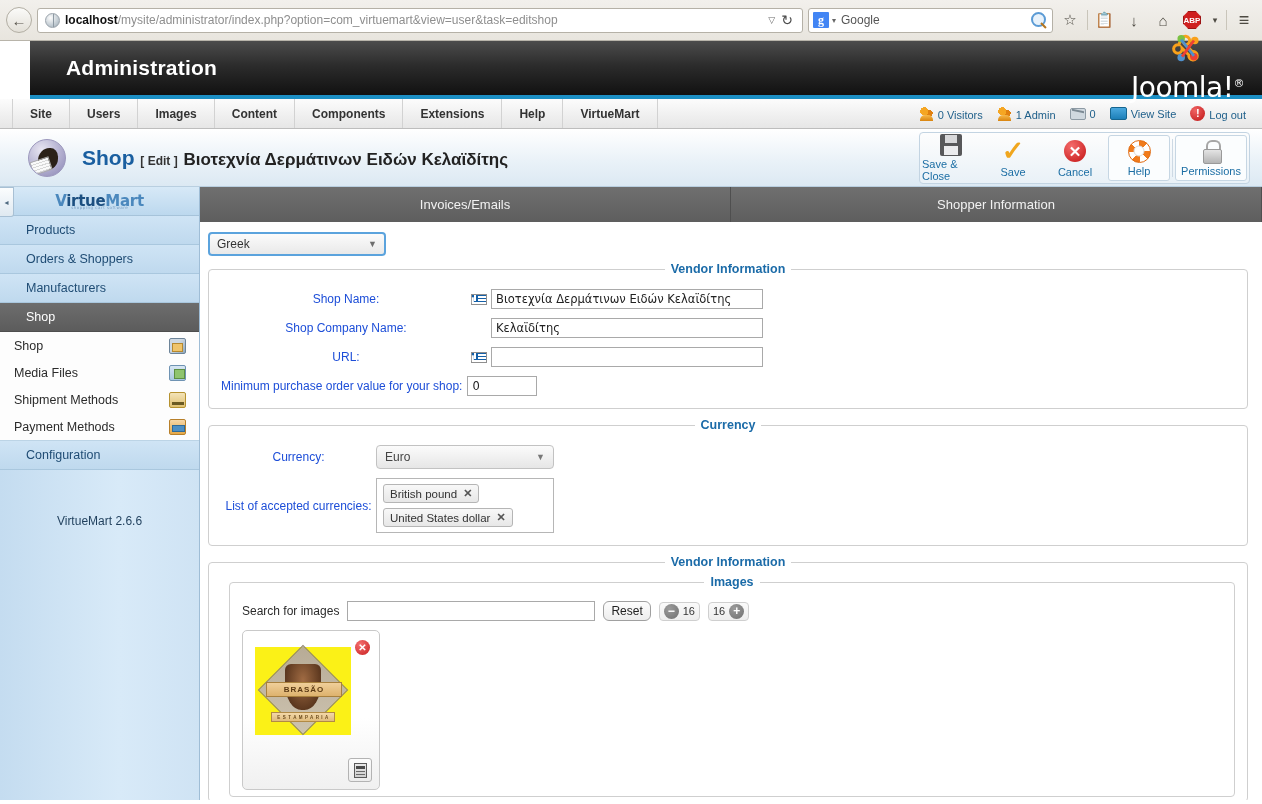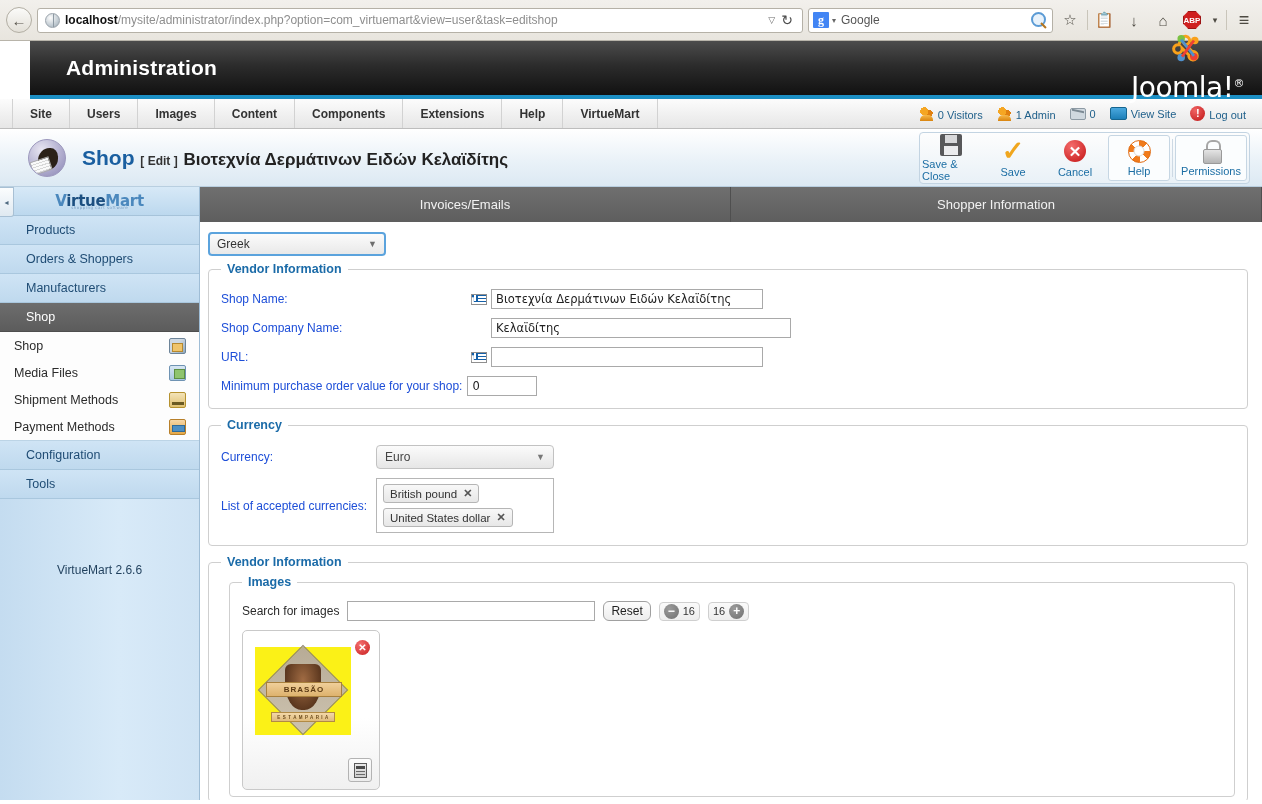--- a/index.html
+++ b/index.html
@@ -380,21 +380,21 @@
   }
   .ico-pay {
     background: linear-gradient(to bottom, #f6d7a8, #e6a846);
     border: 1px solid #b8802a; border-radius: 2px; position: relative;
   }
   .ico-pay:after {
     content: ""; position: absolute; left: 2px; top: 5px;
     width: 11px; height: 5px; background: #4d8fc4; border: 1px solid #2f6a98;
   }
   .vm-version {
-    margin-top: 64px; text-align: center;
+    margin-top: 44px; text-align: center;
     font-size: 12px; color: #1f3f5c;
   }
 
   
   #main { flex: 1 1 auto; background: #fff; position: relative; overflow: hidden; }
 
   #tabs { display: flex; height: 35px; }
   .tab {
     flex: 1 1 0;
     display: flex; align-items: center; justify-content: center;
@@ -402,21 +402,21 @@
     background: linear-gradient(to bottom, #6f6f6f, #5e5e5e);
     color: #f2f2f2;
     border-right: 1px solid #4f4f4f;
   }
   .tab.active {
     background: linear-gradient(to bottom, #ffffff, #f3f3f3);
     color: #3f3f3f;
     border-right: 1px solid #cfcfcf;
   }
 
-  #panel { padding: 10px 14px 0 8px; }
+  #panel { padding: 10px 14px 0 8px; text-align: center; }
 
   .lang-select {
     width: 178px; height: 24px;
     border: 2px solid #5ba3dd; border-radius: 4px;
     background: linear-gradient(to bottom, #fbfbfb, #e9e9e9);
     display: flex; align-items: center; justify-content: space-between;
     padding: 0 7px;
     font-size: 12px; color: #333;
     margin: 0 0 6px 0;
   }
@@ -777,23 +777,20 @@
         <span class="sub-ico ico-ship"></span>
       </div>
       <div class="sb-subitem">
         <span>Payment Methods</span>
         <span class="sub-ico ico-pay"></span>
       </div>
     </div>
     <div class="sb-item">
         <span>Configuration</span>
       </div>
-    <div class="sb-item">
-        <span>Tools</span>
-      </div>
     <div class="vm-version">VirtueMart 2.6.6</div>
   </div>
 
   <div id="main">
     <div id="tabs">
       <div class="tab">
           <span>Invoices/Emails</span>
         </div>
       <div class="tab">
           <span>Shopper Information</span>
@@ -812,21 +809,21 @@
 
         <div class="frow">
           <span class="flabel" style="width:250px">Shop Name:</span>
           <span class="flag-gr"></span>
           <span class="txtinput" style="width:272px">Βιοτεχνία Δερμάτινων Ειδών Κελαϊδίτης</span>
         </div>
 
         <div class="frow">
           <span class="flabel" style="width:250px">Shop Company Name:</span>
           <span style="width:20px"></span>
-          <span class="txtinput" style="width:300px">Κελαϊδίτης</span>
+          <span class="txtinput" style="width:272px">Κελαϊδίτης</span>
         </div>
 
         <div class="frow">
           <span class="flabel" style="width:250px">URL:</span>
           <span class="flag-gr"></span>
           <span class="txtinput" style="width:272px"></span>
         </div>
 
         <div class="frow">
           <span class="flabel">Minimum purchase order value for your shop:</span>

